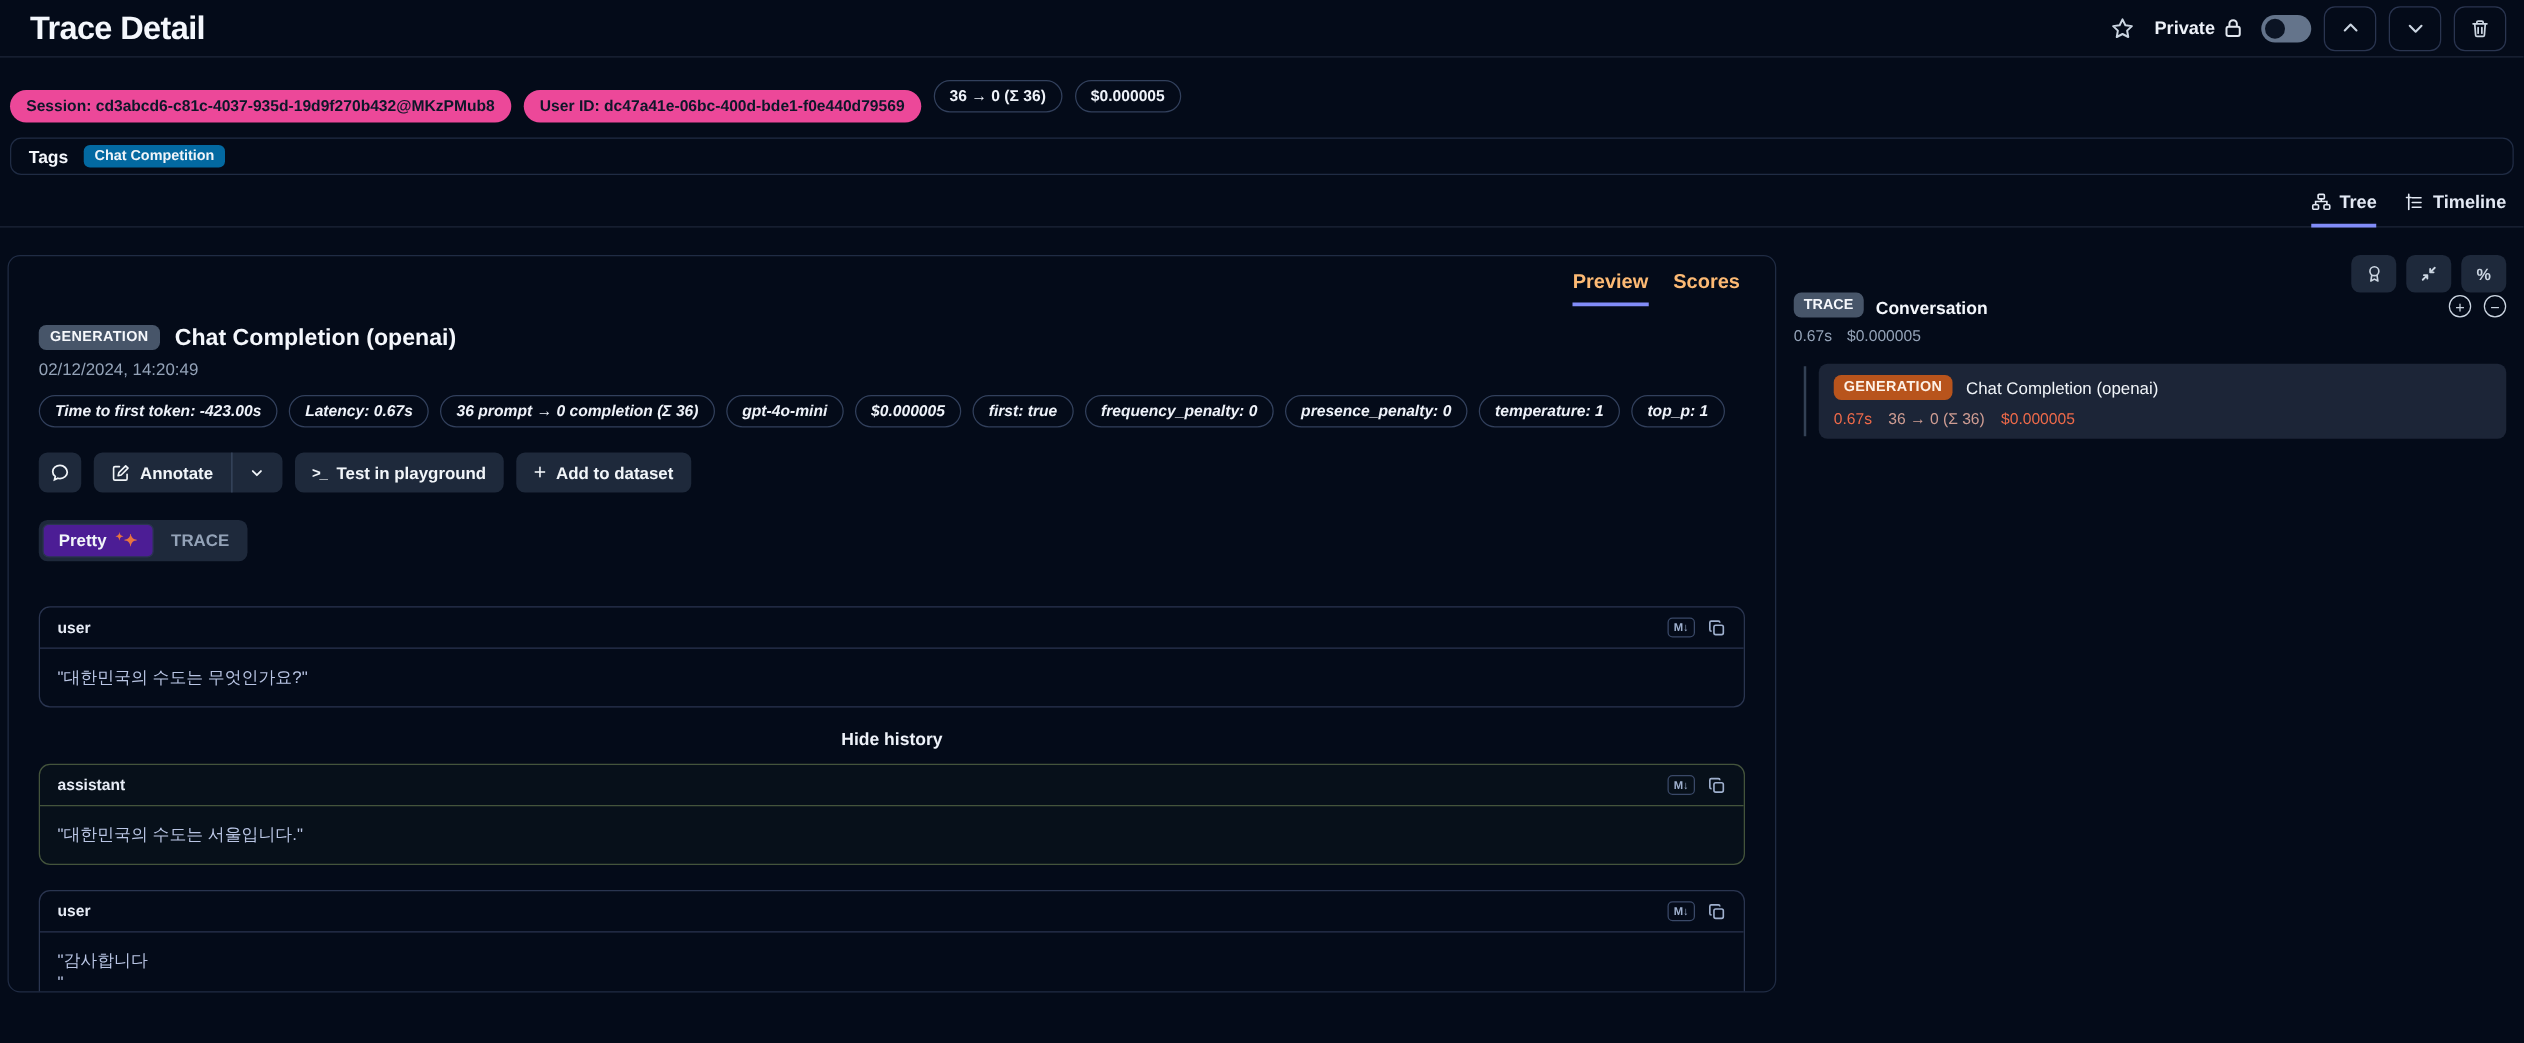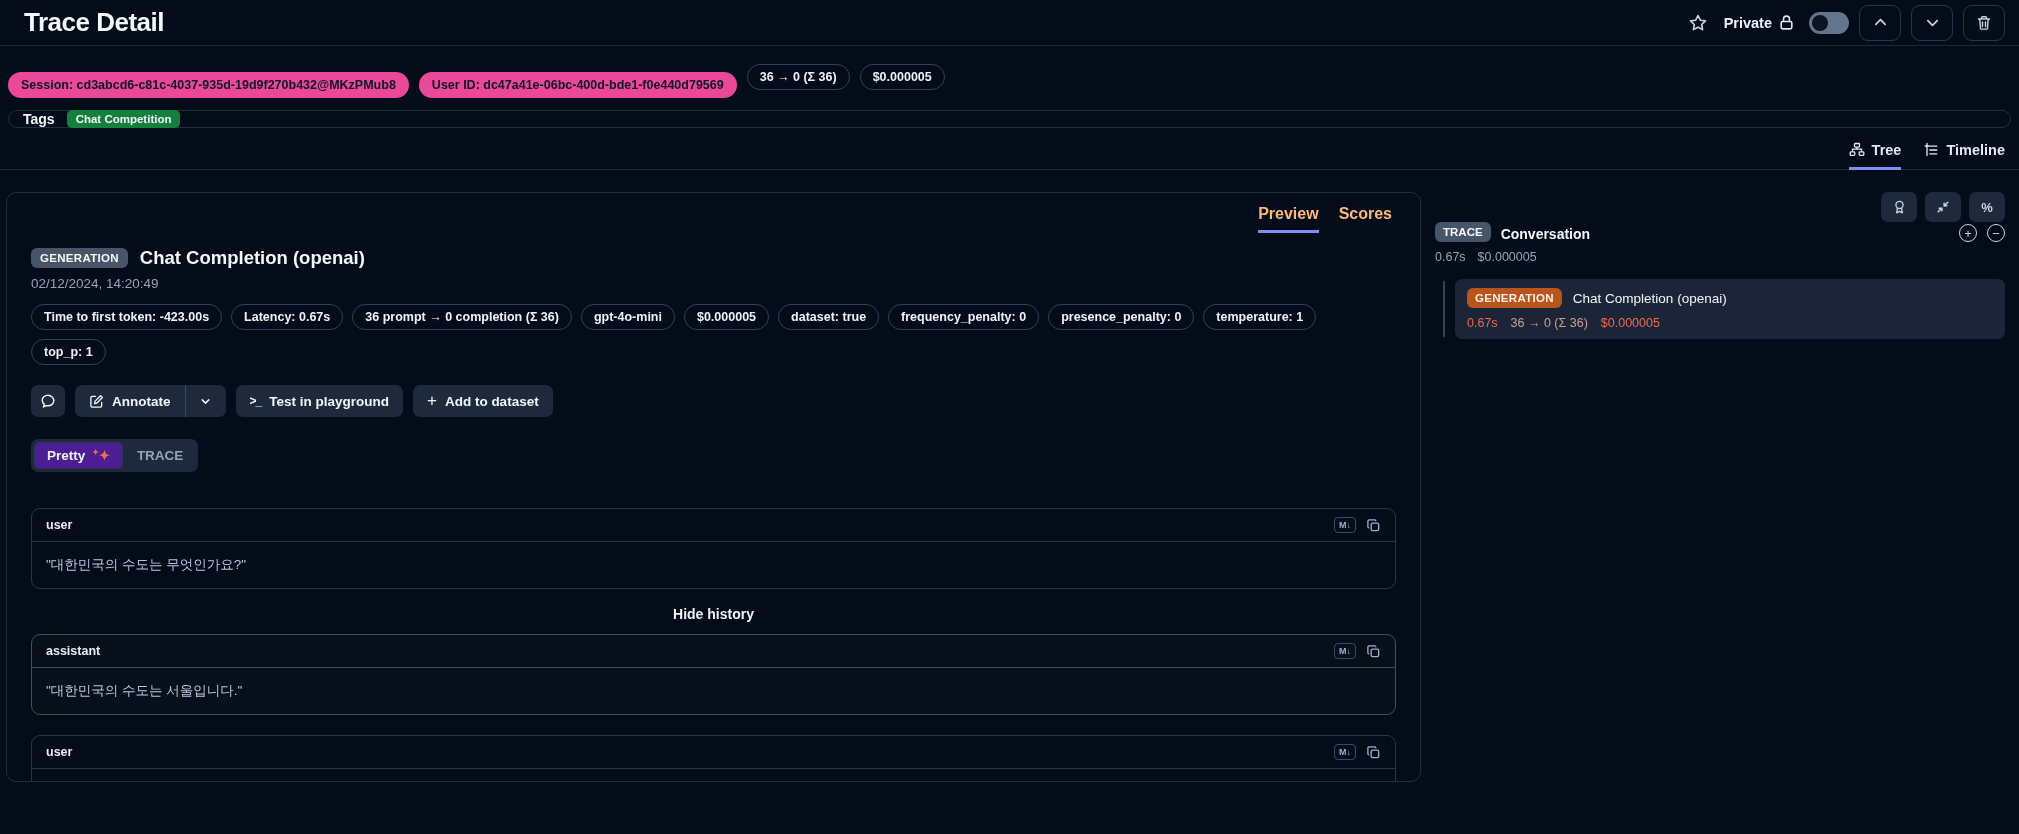--- a/index.html
+++ b/index.html
@@ -44,25 +44,25 @@
     padding: 6px 13px; border-radius: 999px; cursor: pointer; border: none; margin-top: 16px;
   }
   .pill-outline {
     border: 1px solid #32405c; color: #eef2f9; font-weight: 700; font-size: 12.5px;
     padding: 5px 12px; border-radius: 999px; background: transparent;
   }
 
   
   .tags-box {
     margin: 2px 8px 0 8px; border: 1px solid #202c44; border-radius: 9px;
-    display: flex; align-items: center; gap: 12px; padding: 7px 14px; height: 18px;
+    display: flex; align-items: center; gap: 12px; padding: 7px 14px; height: 30px;
   }
   .tags-label { font-size: 14px; font-weight: 700; color: #f4f7fc; }
   .tag-chip {
-    background: #15803d; color: #f1f5f9; font-size: 11.5px; font-weight: 700;
+    background: #0369a1; color: #f1f5f9; font-size: 11.5px; font-weight: 700;
     padding: 3px 9px; border-radius: 5px; cursor: pointer; border: none;
   }
 
   
   .view-tabs {
     display: flex; justify-content: flex-end; gap: 22px; padding: 14px 14px 0 14px;
     border-bottom: 1px solid #1c2638;
   }
   .vtab {
     display: flex; align-items: center; gap: 7px; padding-bottom: 9px; cursor: pointer;
@@ -85,21 +85,21 @@
   .ptab.active { border-bottom-color: #818cf8; }
 
   .obs-header { display: flex; align-items: center; gap: 12px; margin-top: 14px; }
   .type-badge {
     background: #475569; color: #f6f8fc; font-size: 11.5px; font-weight: 700;
     letter-spacing: 0.3px; padding: 4px 9px; border-radius: 6px;
   }
   .obs-title { font-size: 18.5px; font-weight: 700; color: #f4f7fc; }
   .timestamp { margin-top: 7px; color: #94a3b8; font-size: 13.5px; }
 
-  .pills { display: flex; flex-wrap: wrap; gap: 9px; margin-top: 13px; max-width: 1370px; }
+  .pills { display: flex; flex-wrap: wrap; gap: 9px; margin-top: 13px; max-width: 1370px; font-style: italic; }
   .metric-pill {
     border: 1px solid #32405c; color: #eef2f9; font-weight: 700; font-size: 12.5px;
     padding: 5px 12px; border-radius: 999px; white-space: nowrap;
   }
 
   .actions { display: flex; align-items: center; gap: 10px; margin-top: 20px; }
   .act-btn {
     background: #1e293b; border: none; border-radius: 7px; color: #f1f5f9;
     font-size: 13.5px; font-weight: 700; padding: 0 14px; height: 32px;
     display: flex; align-items: center; gap: 8px; cursor: pointer;
@@ -283,21 +283,21 @@
       <span class="obs-title">Chat Completion (openai)</span>
     </div>
     <div class="timestamp">02/12/2024, 14:20:49</div>
 
     <div class="pills">
       <span class="metric-pill">Time to first token: -423.00s</span>
       <span class="metric-pill">Latency: 0.67s</span>
       <span class="metric-pill">36 prompt → 0 completion (Σ 36)</span>
       <span class="metric-pill">gpt-4o-mini</span>
       <span class="metric-pill">$0.000005</span>
-      <span class="metric-pill">dataset: true</span>
+      <span class="metric-pill">first: true</span>
       <span class="metric-pill">frequency_penalty: 0</span>
       <span class="metric-pill">presence_penalty: 0</span>
       <span class="metric-pill">temperature: 1</span>
       <span class="metric-pill">top_p: 1</span>
     </div>
 
     <div class="actions">
       <button class="act-btn icon-only">
         <span>
           <svg width="16" height="16" viewBox="0 0 16 16" fill="none" stroke="currentColor" stroke-width="1.4">

